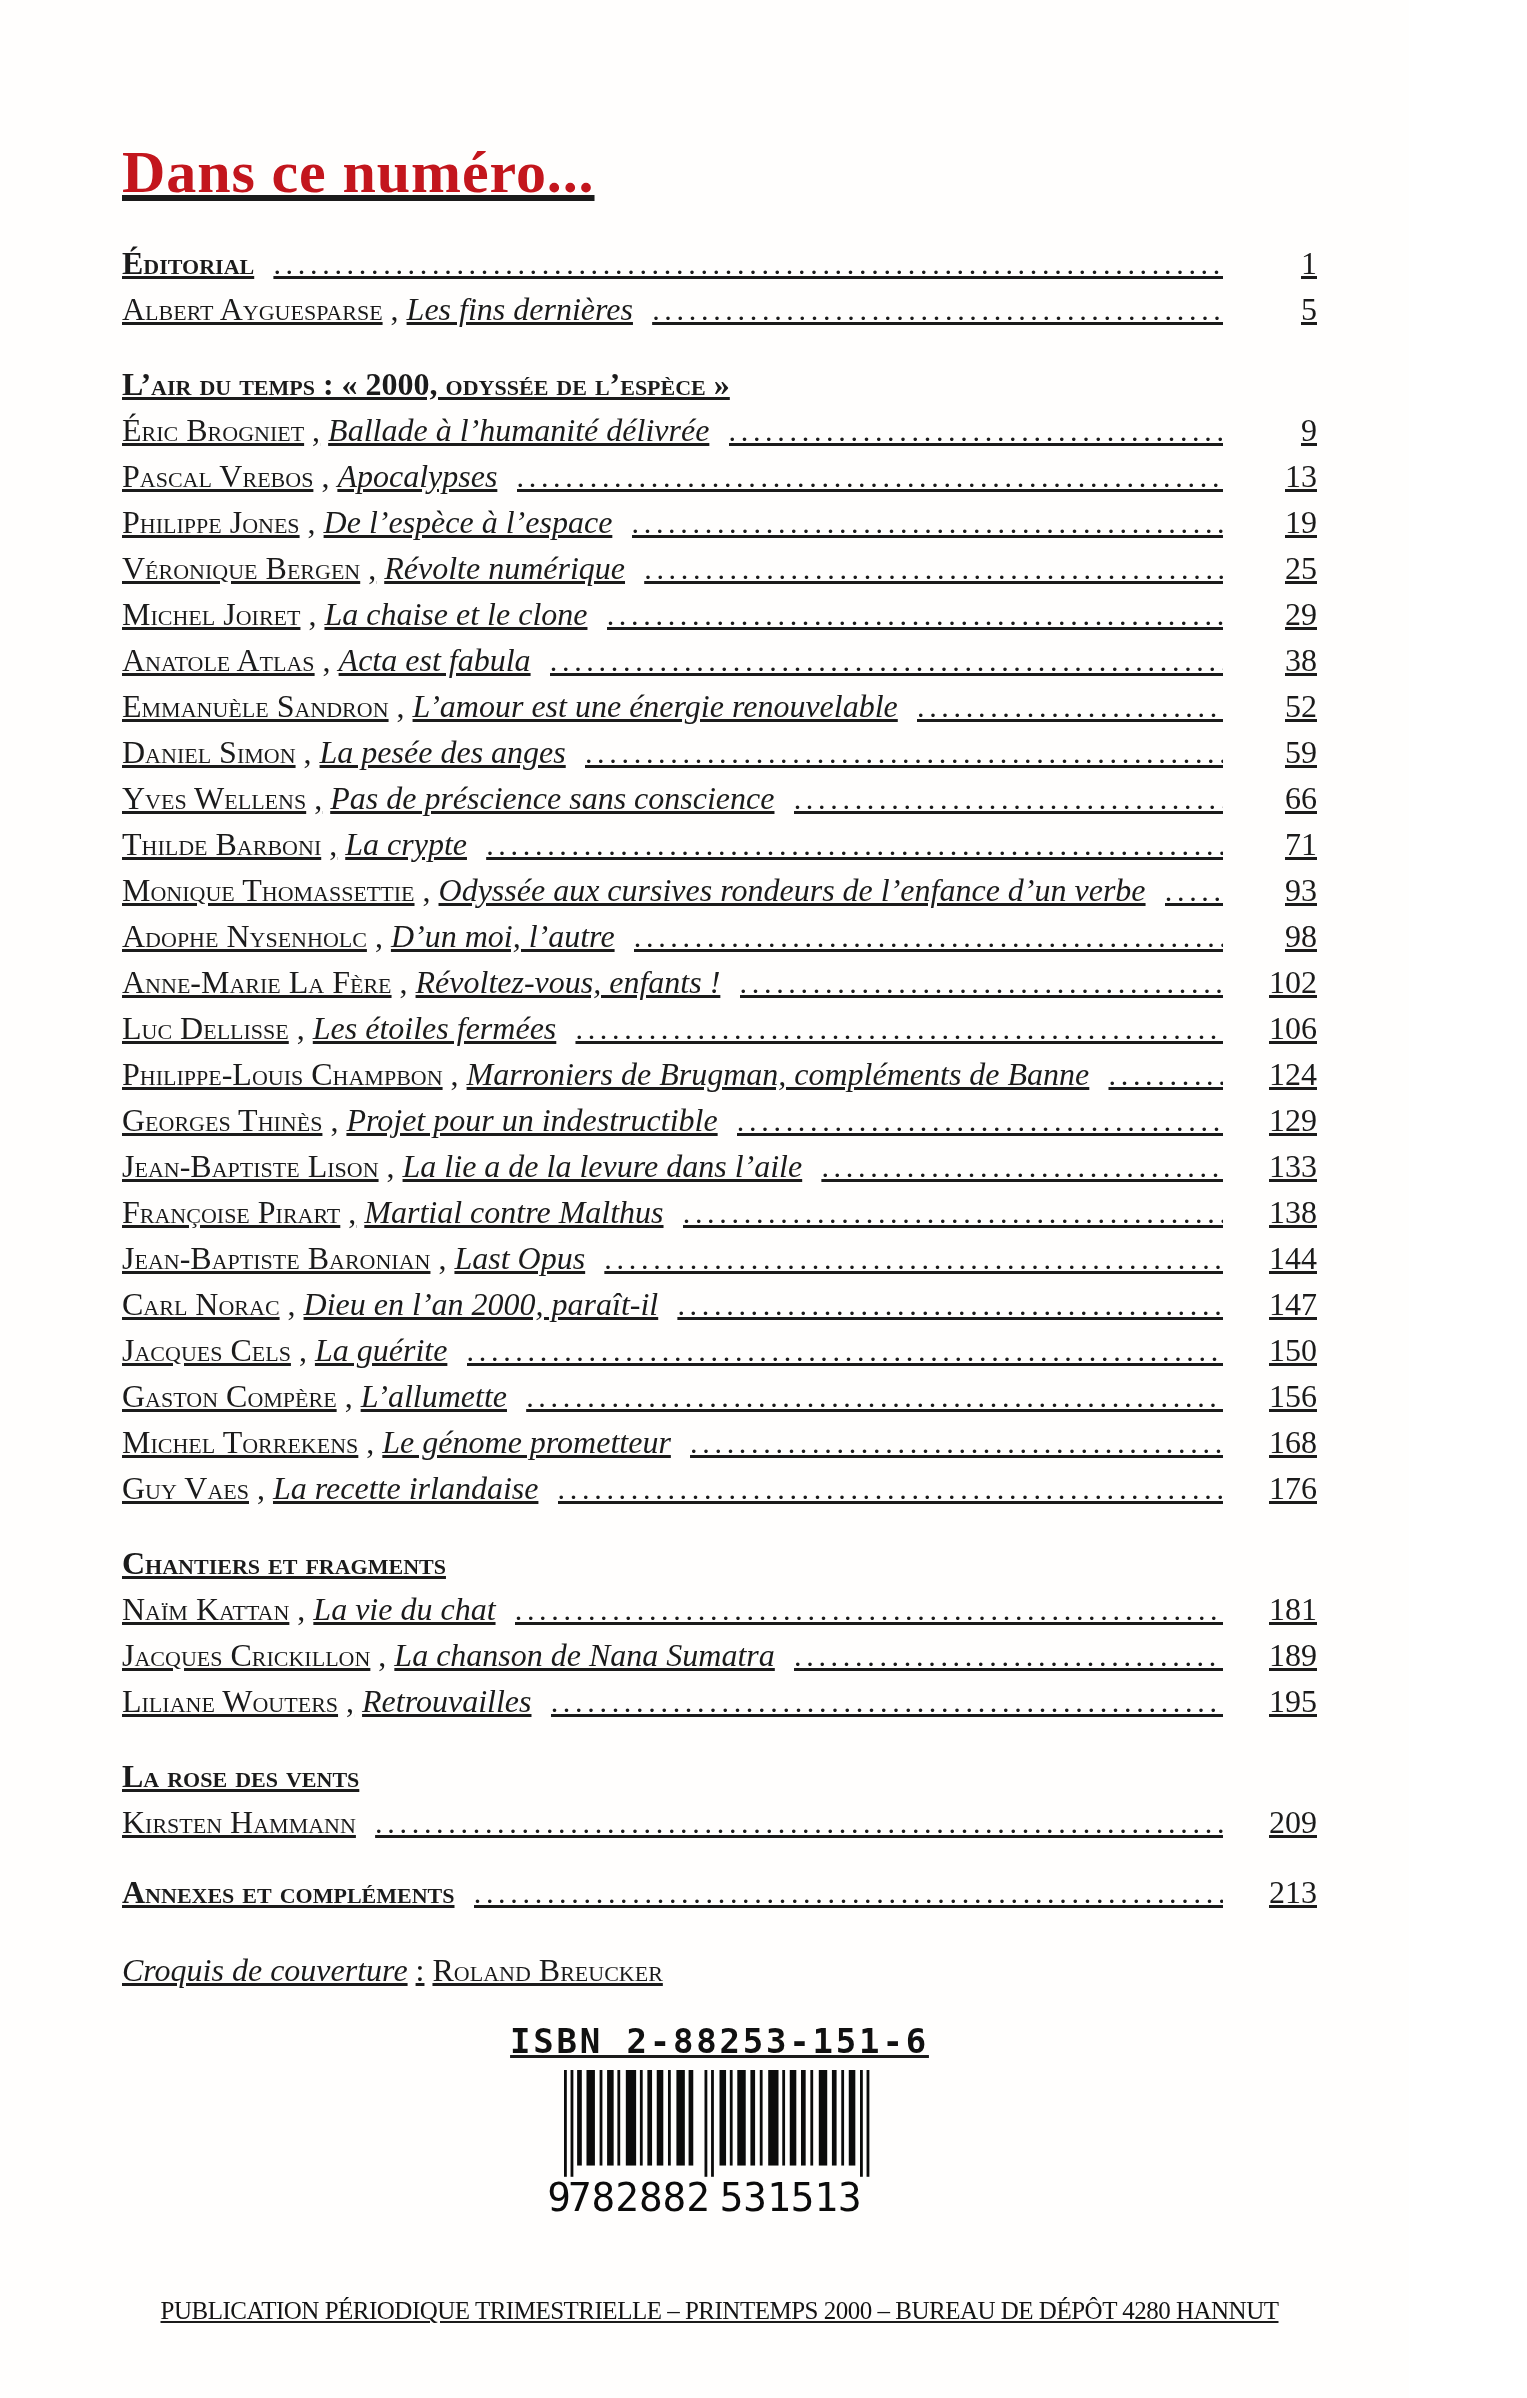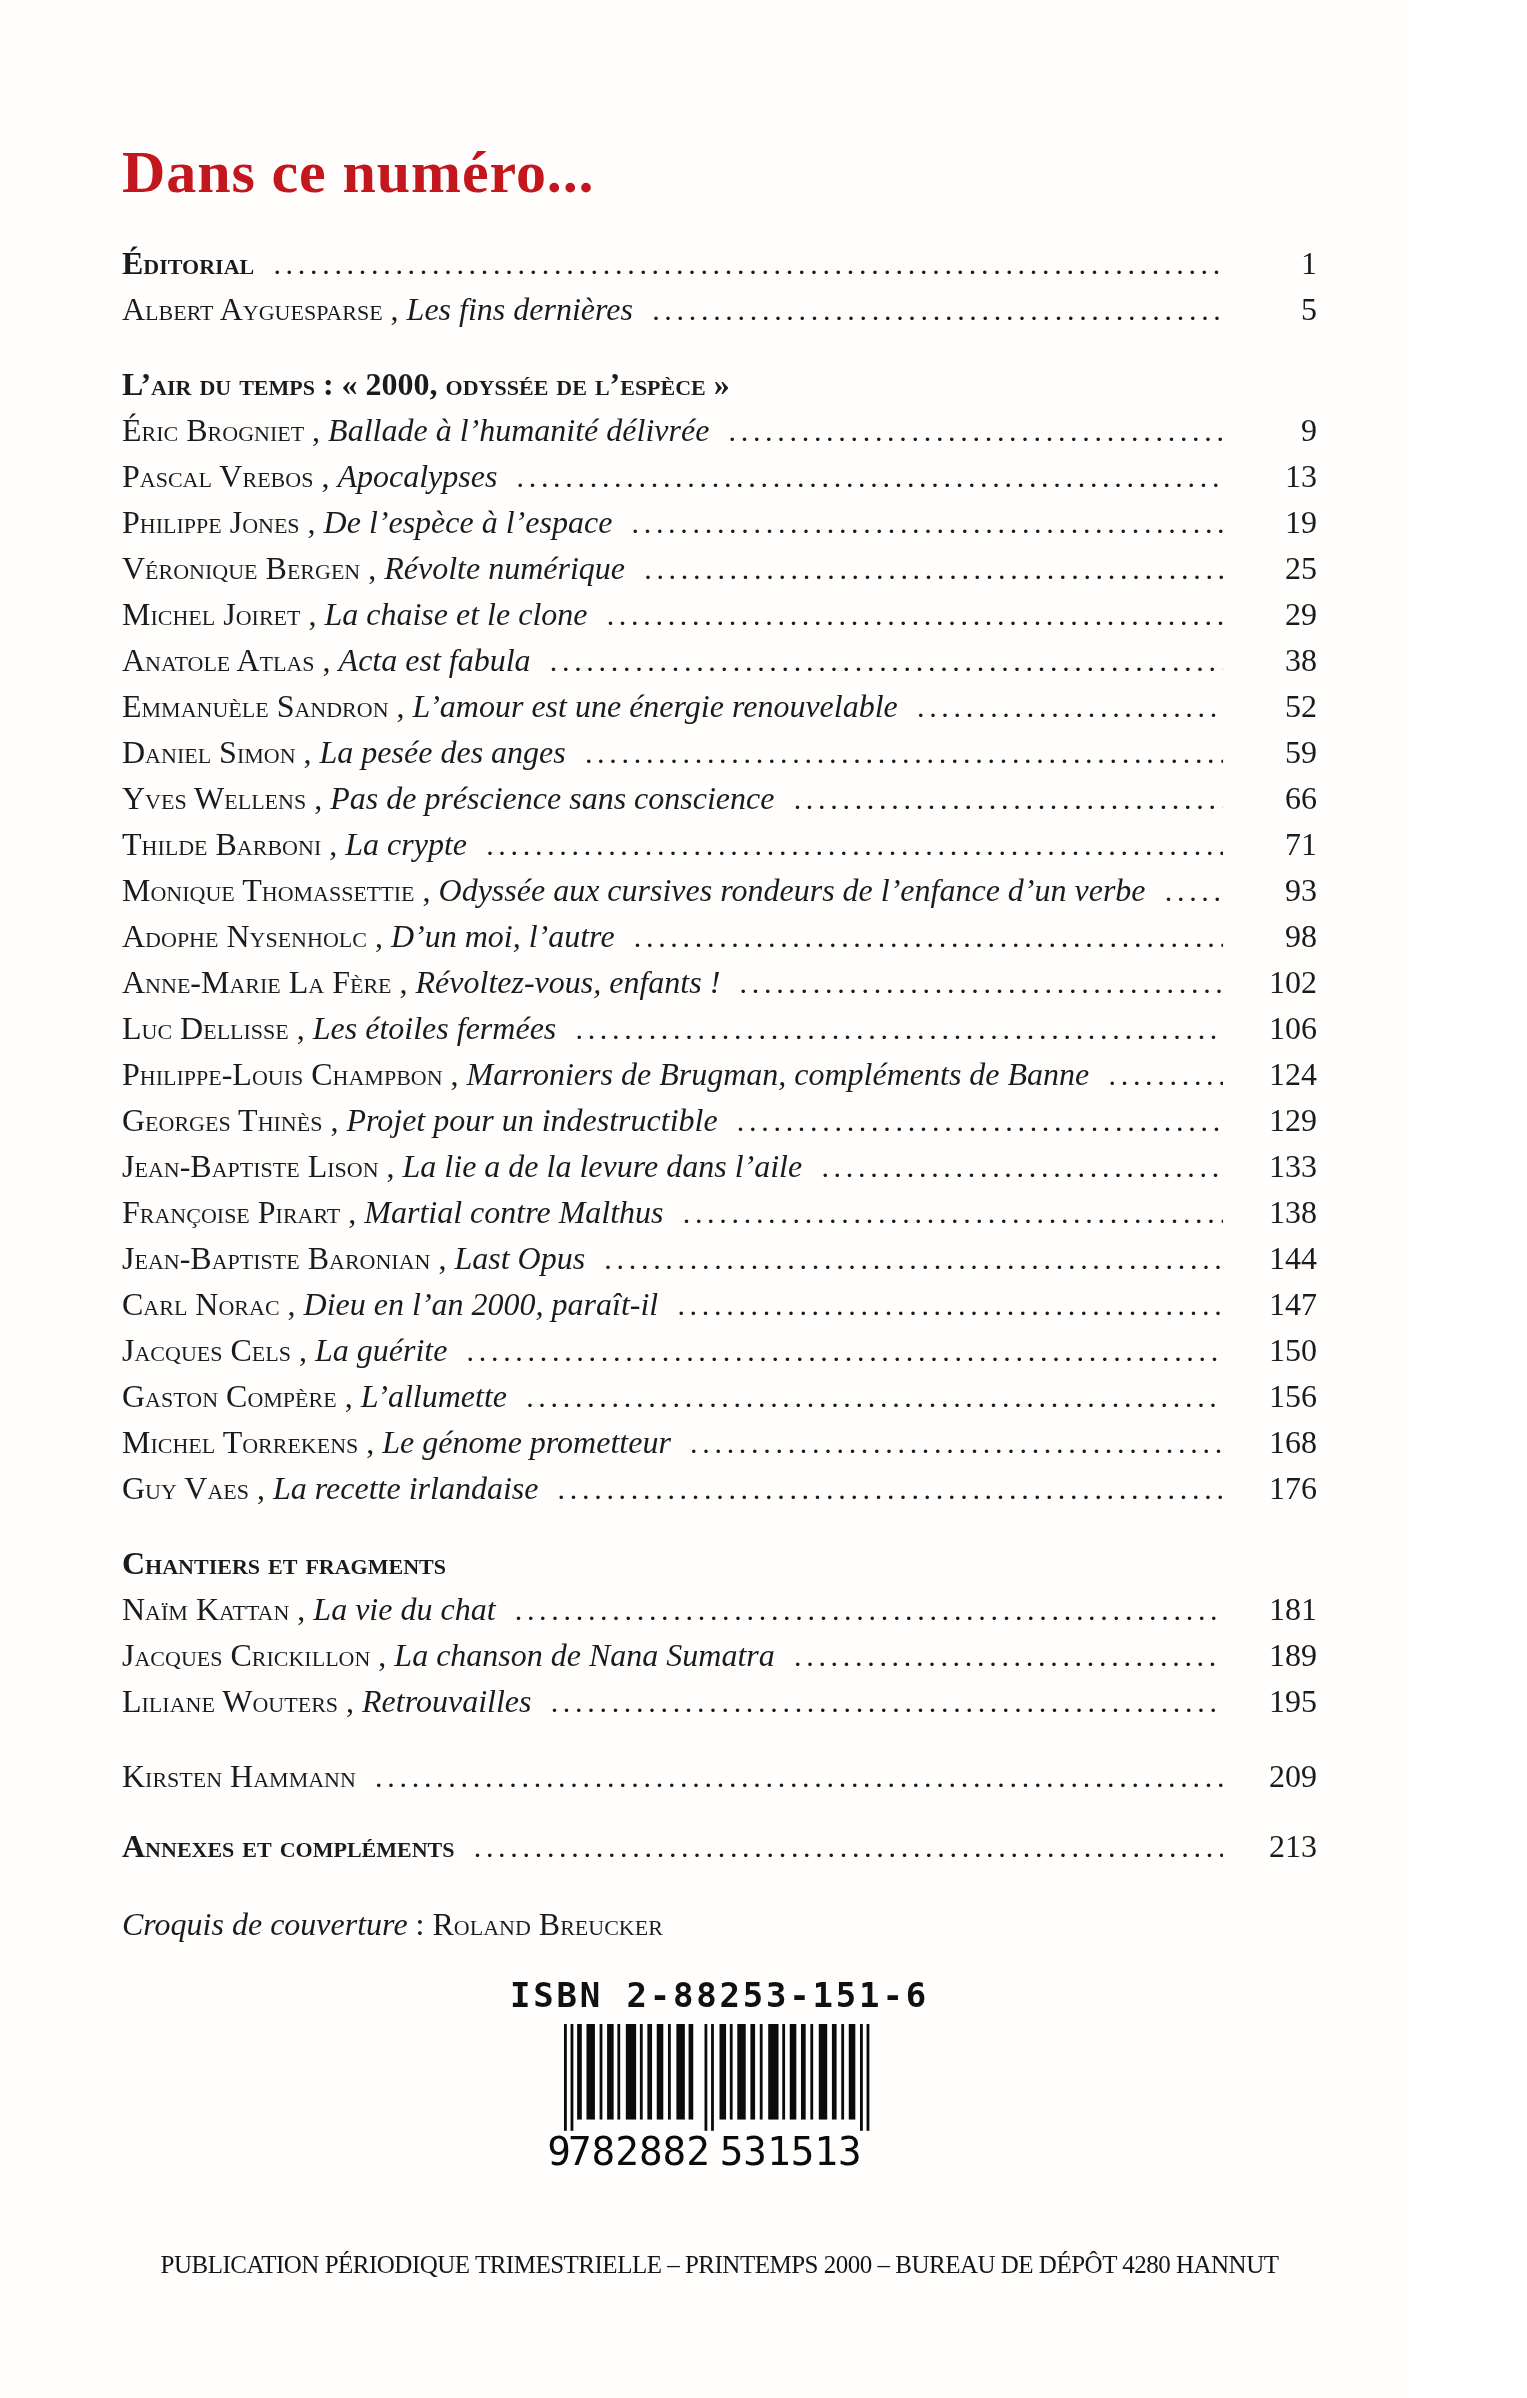--- a/index.html
+++ b/index.html
@@ -1,20 +1,20 @@
 <!DOCTYPE html>
 <html style="font-size:15px"><head>
 <meta charset="utf-8">
 <style>
   html,body{margin:0;padding:0;background:#ffffff;}
   body{width:1527px;height:2399px;overflow:hidden;}
   .page{
     box-sizing:border-box;width:1409px;height:2399px;
     padding:139px 92px 0 122px;
-    font-family:"Liberation Serif",serif;color:#1b1b1b;background:#fffefd;
+    font-family:"Liberation Serif",serif;color:#1b1b1b;background:#fffefd;text-decoration:underline;
   }
   .magazine-title{
     margin:0;font-size:60px;font-weight:700;letter-spacing:0.9px;line-height:67px;
   }
   .toc{font-size:32px;}
   .row{display:flex;align-items:baseline;line-height:46px;height:46px;white-space:nowrap;gap:8px;}
   .sc{font-variant:small-caps;}
   .hdr{font-weight:700;}
   .work{font-style:italic;}
   .dots{flex:1 1 auto;overflow:hidden;min-width:13px;margin:0 9.4px 0 11.2px;}
@@ -251,20 +251,23 @@
       <div class="row">
           <span class="sc">Liliane Wouters</span>
           <span>, </span>
           <span class="work">Retrouvailles</span>
           <span class="dots"></span>
           <span class="pageno">195</span>
         </div>
     </div>
 
     <div class="section">
+      <div class="row">
+          <span class="sc hdr">La rose des vents</span>
+        </div>
       <div class="row">
           <span class="sc">Kirsten Hammann</span>
           <span class="dots"></span>
           <span class="pageno">209</span>
         </div>
     </div>
 
     <div class="row annexes-row">
         <span class="sc hdr">Annexes et compléments</span>
         <span class="dots"></span>

